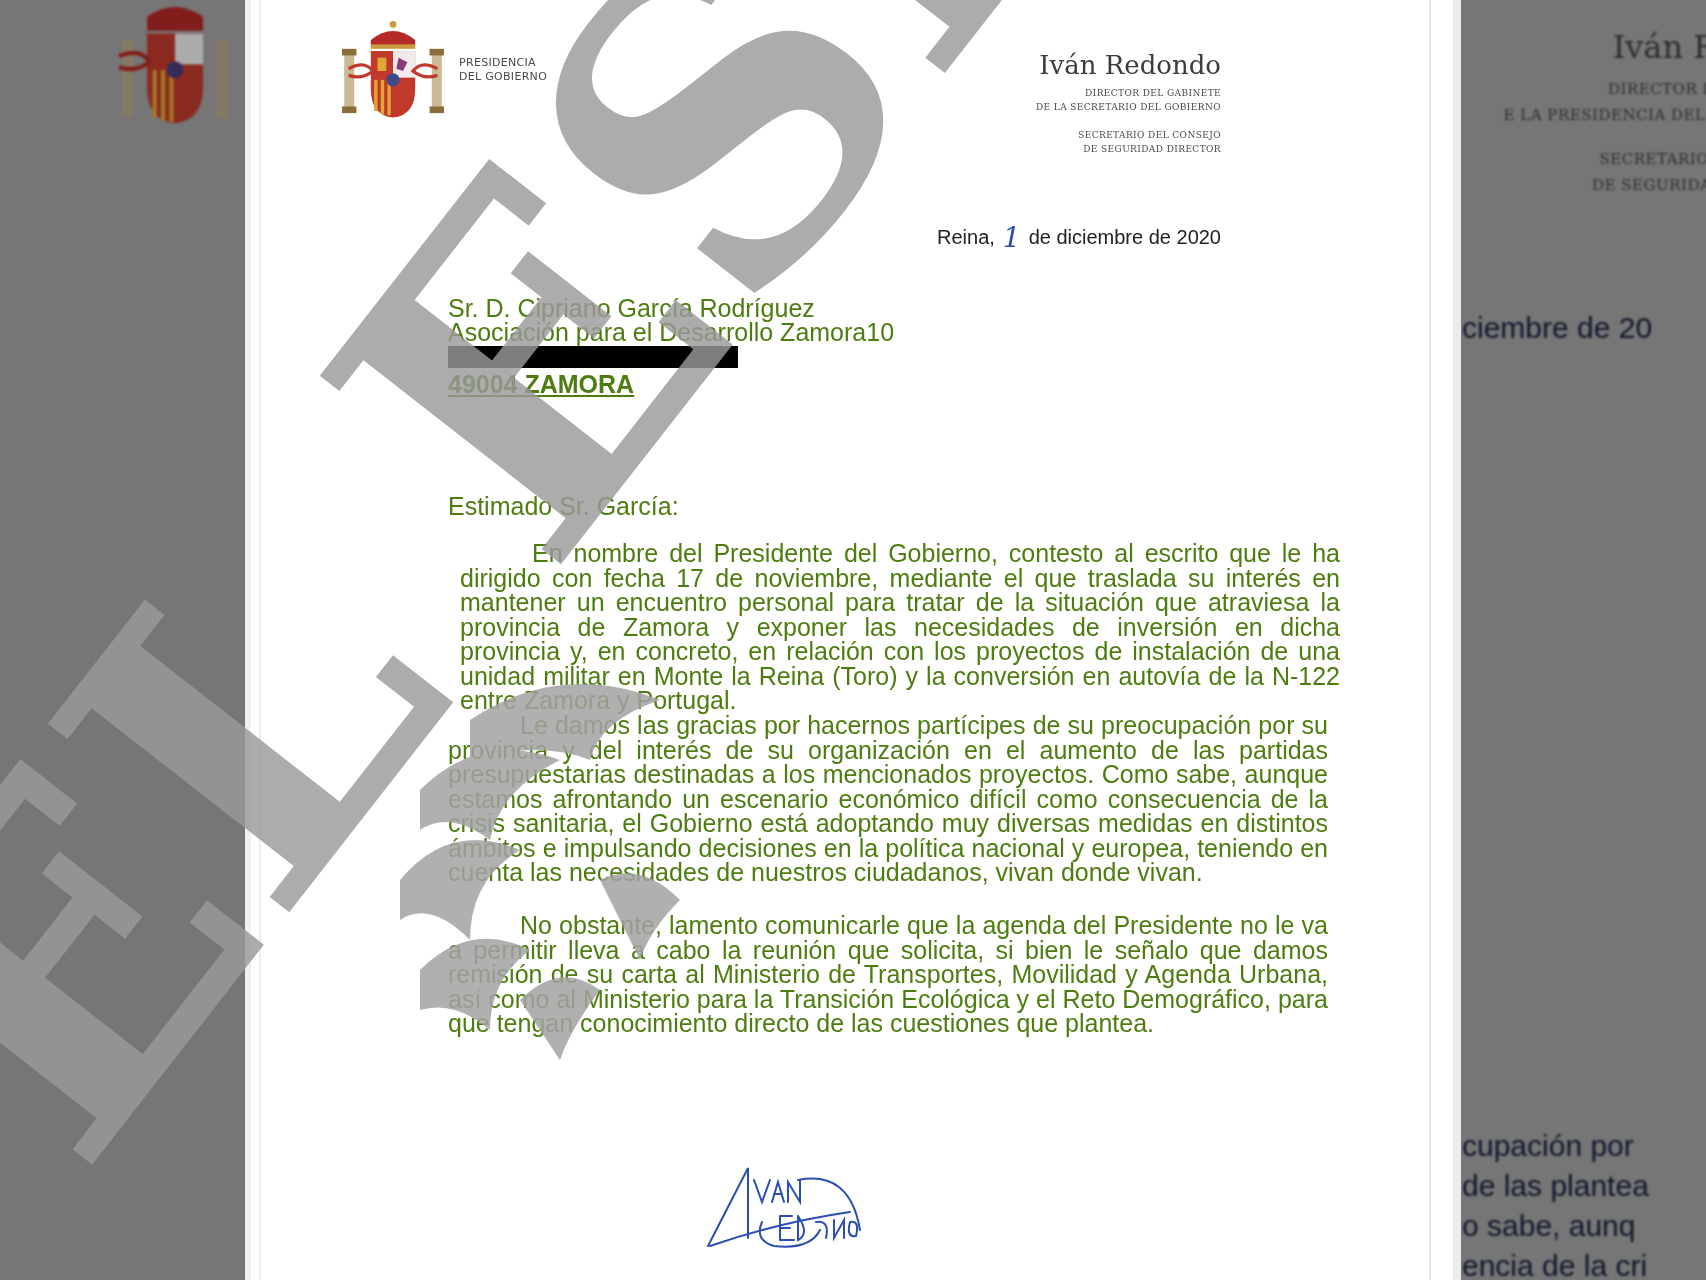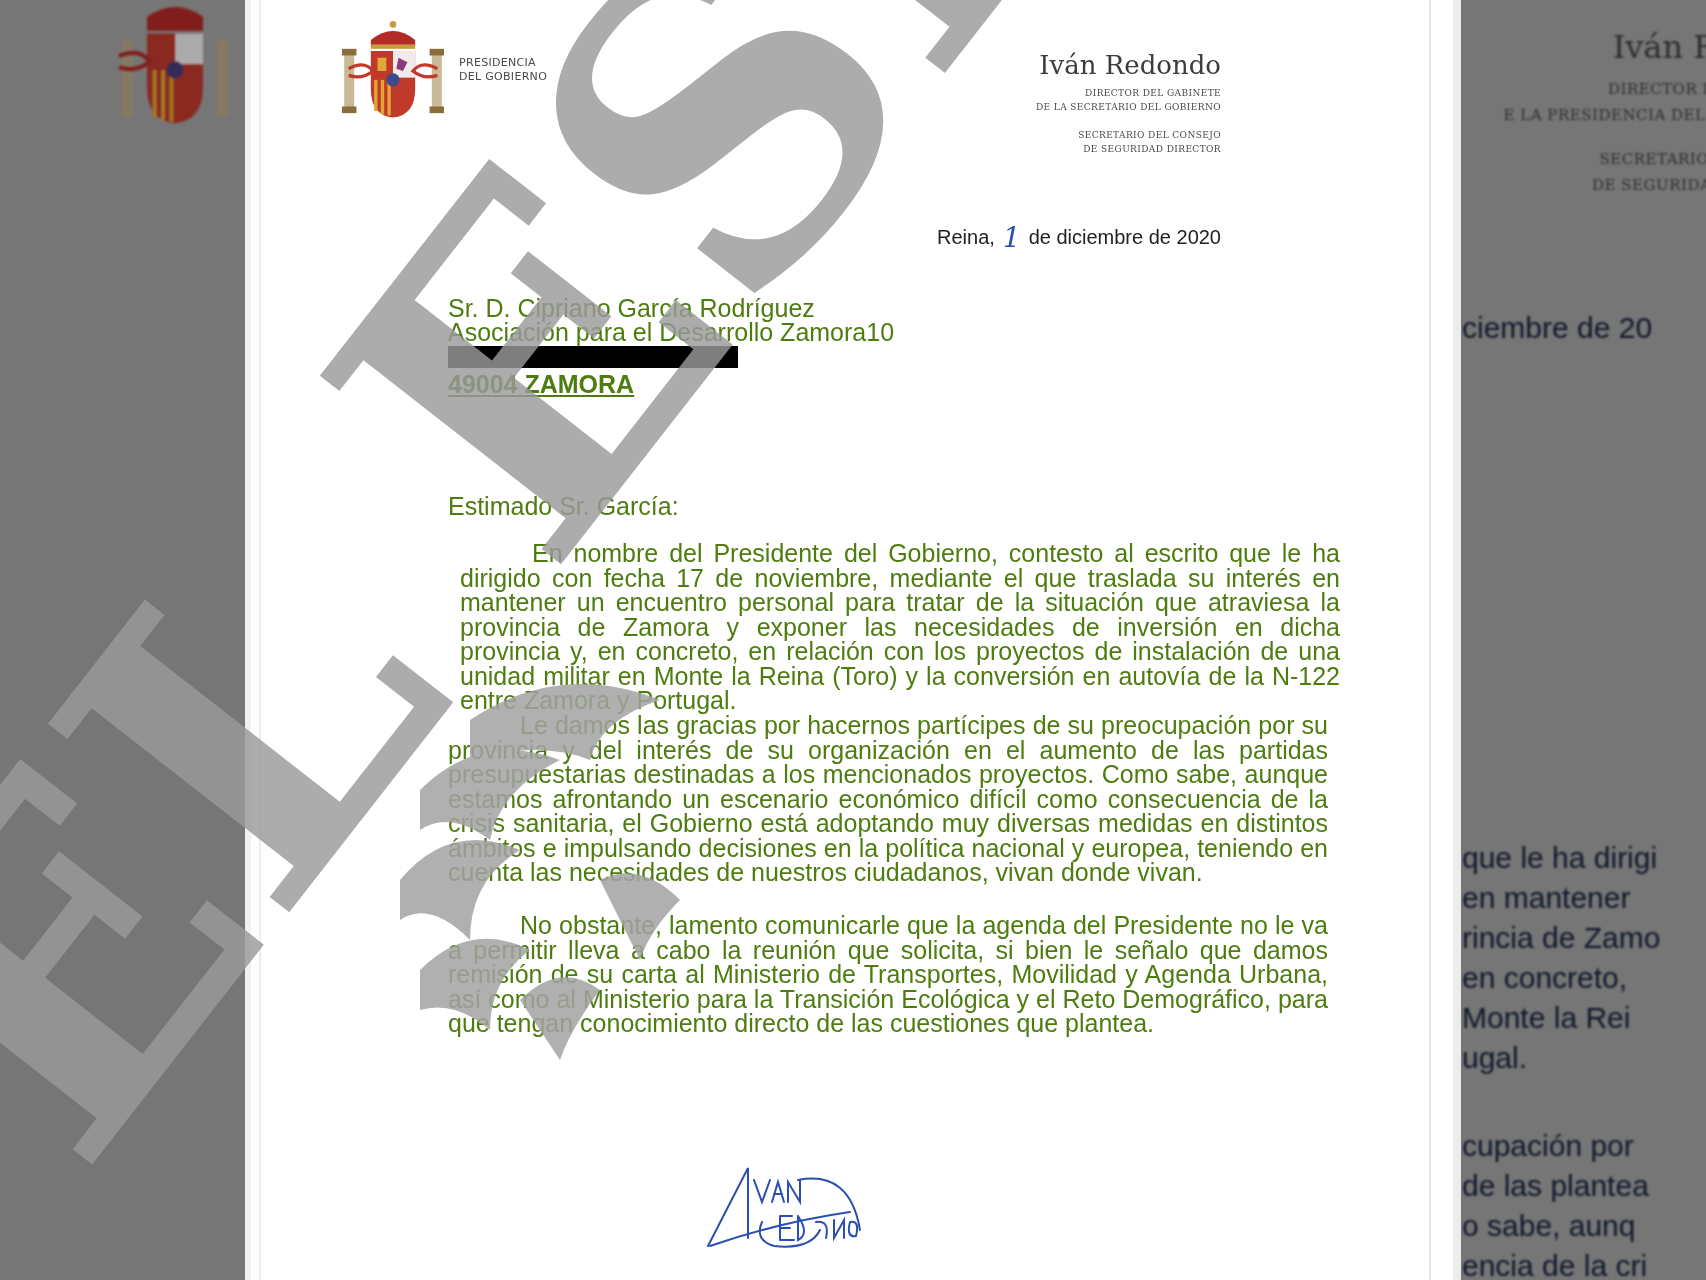--- a/index.html
+++ b/index.html
@@ -91,28 +91,20 @@
   </div>
 </div>
 
 <div class="bg-right">
   <div class="bg-name">Iván Redo</div>
   <div class="bg-title" style="top:80px">DIRECTOR DEL GA</div>
   <div class="bg-title" style="top:106px;right:-30px">E LA PRESIDENCIA DEL GO</div>
   <div class="bg-title" style="top:150px">SECRETARIO DEL C</div>
   <div class="bg-title" style="top:176px">DE SEGURIDAD NAC</div>
   <div class="bg-text" style="top:308px">ciembre de 20</div>
-  <div class="bg-text" style="top:838px">
-    <div>que le ha dirigi</div>
-    <div>en mantener</div>
-    <div>rincia de Zamo</div>
-    <div>en concreto,</div>
-    <div>Monte la Rei</div>
-    <div>ugal.</div>
-  </div>
   <div class="bg-text" style="top:1126px">
     <div>cupación por</div>
     <div>de las plantea</div>
     <div>o sabe, aunq</div>
     <div>encia de la cri</div>
   </div>
 </div>
 
 <div class="page">
   <div class="page-edge-l"></div>

